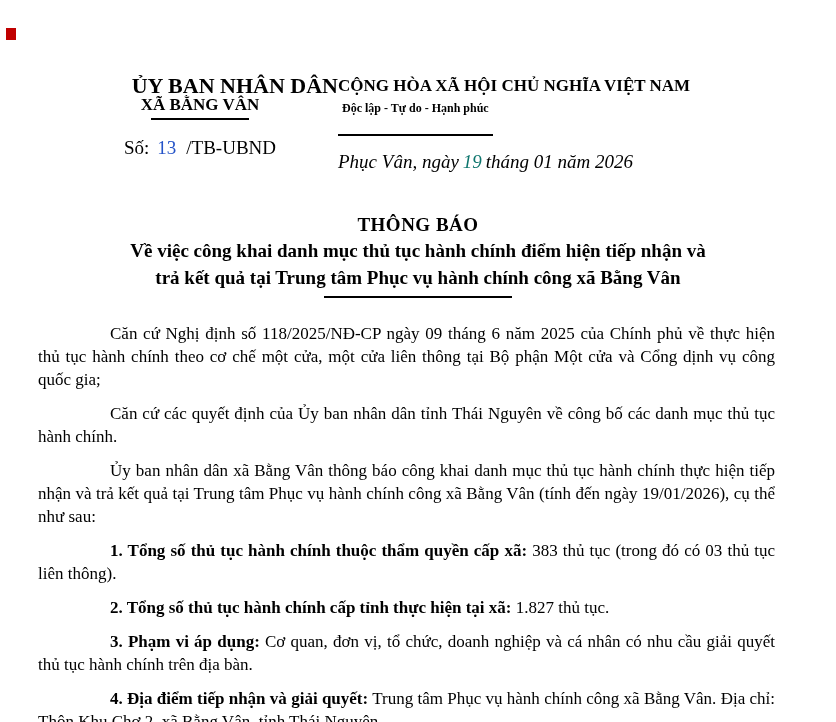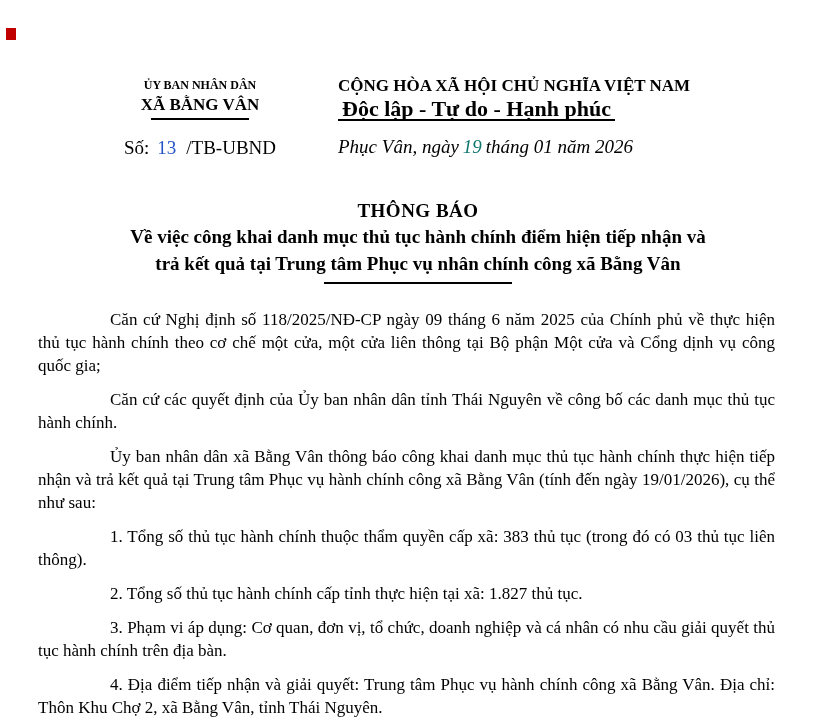--- a/index.html
+++ b/index.html
@@ -18,52 +18,52 @@
     left: 6px; top: 28px;
     width: 10px; height: 12px;
     background: #c00000;
   }
   .header {
     display: flex;
     padding: 76px 61px 0 62px;
   }
   .h-left { width: 276px; text-align: center; }
   .h-right { flex: 1; text-align: left; }
-  .org-parent { font-weight: bold; font-size: 12px; line-height: 19px; }
+  .org-parent { font-weight: bold; font-size: 22px; line-height: 19px; text-align: right; }
   .org-name   { font-weight: bold; font-size: 17px; line-height: 19px; }
   .org-rule   { width: 98px; height: 2px; background: #000; margin: 4px auto 0 auto; }
   .so-line    { margin-top: 17px; font-size: 19px; white-space: nowrap; }
   .doc-number { color: #2453c8; margin: 0 10px 0 8px; }
   .motto1 { font-weight: bold; font-size: 17px; line-height: 20px; white-space: nowrap; }
   .motto2-wrap { margin-top: 2px; }
   .motto2 {
     display: inline-block;
     font-weight: bold;
-    font-size: 22px;
+    font-size: 12px;
     line-height: 21px;
     border-bottom: 2px solid #000;
-    padding: 0 4px 0 4px;
+    padding: 0 4px 15px 4px;
     white-space: nowrap;
   }
   .date-line { margin-top: 15px; font-size: 19px; font-style: italic; white-space: nowrap; }
   .date-day { color: #2453c8; margin: 0 4px; }
   .title-block { text-align: center; margin-top: 40px; }
   .doc-type { font-weight: bold; font-size: 19px; line-height: 24px; letter-spacing: 0.5px; }
   .subject  { font-weight: bold; font-size: 19px; line-height: 27px; }
   .title-rule { width: 188px; height: 2px; background: #000; margin: 5px auto 0 auto; }
   .body-text {
     margin-top: 24px;
     padding: 0 61px 0 38px;
     font-size: 17px;
     line-height: 23px;
     text-align: justify;
   }
   .body-text p { margin: 0 0 11px 0; text-indent: 72px; }
   .body-text p:last-child { margin-bottom: 12px; }
-  .lead { font-weight: normal; }
+  .lead { font-weight: bold; }
 </style>
 </head>
 <body>
 
 <div class="page">
 
   <div class="red-marker" style="background: rgb(192, 0, 0);"></div>
 
   <div class="header">
     <div class="h-left">
@@ -81,21 +81,21 @@
       </div>
       <div class="date-line">
         <span>Phục Vân, ngày</span><span class="date-day" style="color: #0f766e;">19</span><span>tháng 01 năm 2026</span>
       </div>
     </div>
   </div>
 
   <div class="title-block">
     <div class="doc-type">THÔNG BÁO</div>
     <div class="subject">Về việc công khai danh mục thủ tục hành chính điểm hiện tiếp nhận và</div>
-    <div class="subject">trả kết quả tại Trung tâm Phục vụ nhân chính công xã Bằng Vân</div>
+    <div class="subject">trả kết quả tại Trung tâm Phục vụ hành chính công xã Bằng Vân</div>
     <div class="title-rule"></div>
   </div>
 
   <div class="body-text">
     <p>Căn cứ Nghị định số 118/2025/NĐ-CP ngày 09 tháng 6 năm 2025 của Chính phủ về thực hiện thủ tục hành chính theo cơ chế một cửa, một cửa liên thông tại Bộ phận Một cửa và Cổng dịnh vụ công quốc gia;</p>
     <p>Căn cứ các quyết định của Ủy ban nhân dân tỉnh Thái Nguyên về công bố các danh mục thủ tục hành chính.</p>
     <p>Ủy ban nhân dân xã Bằng Vân thông báo công khai danh mục thủ tục hành chính thực hiện tiếp nhận và trả kết quả tại Trung tâm Phục vụ hành chính công xã Bằng Vân (tính đến ngày 19/01/2026), cụ thể như sau:</p>
     <p><span class="lead">1. Tổng số thủ tục hành chính thuộc thẩm quyền cấp xã:</span><span> 383 thủ tục (trong đó có 03 thủ tục liên thông).</span></p>
     <p><span class="lead">2. Tổng số thủ tục hành chính cấp tỉnh thực hiện tại xã:</span><span> 1.827 thủ tục.</span></p>
     <p><span class="lead">3. Phạm vi áp dụng:</span><span> Cơ quan, đơn vị, tổ chức, doanh nghiệp và cá nhân có nhu cầu giải quyết thủ tục hành chính trên địa bàn.</span></p>

